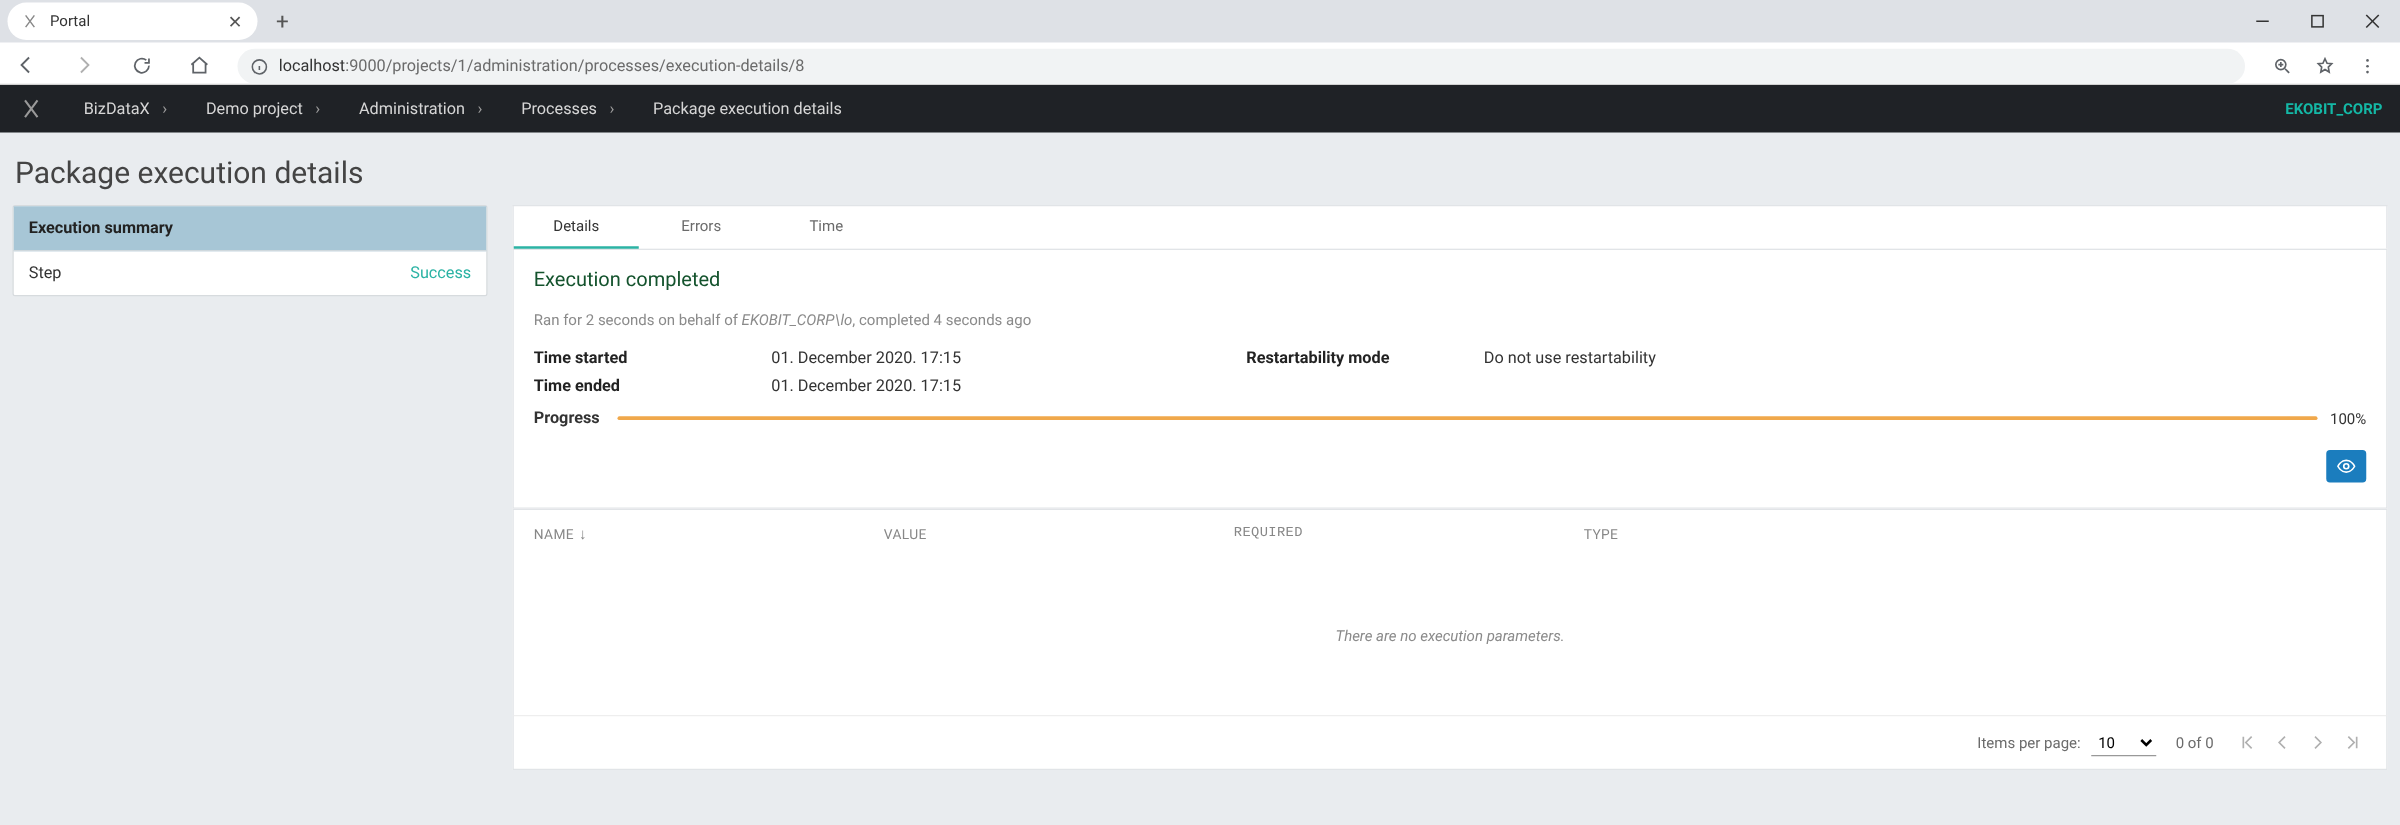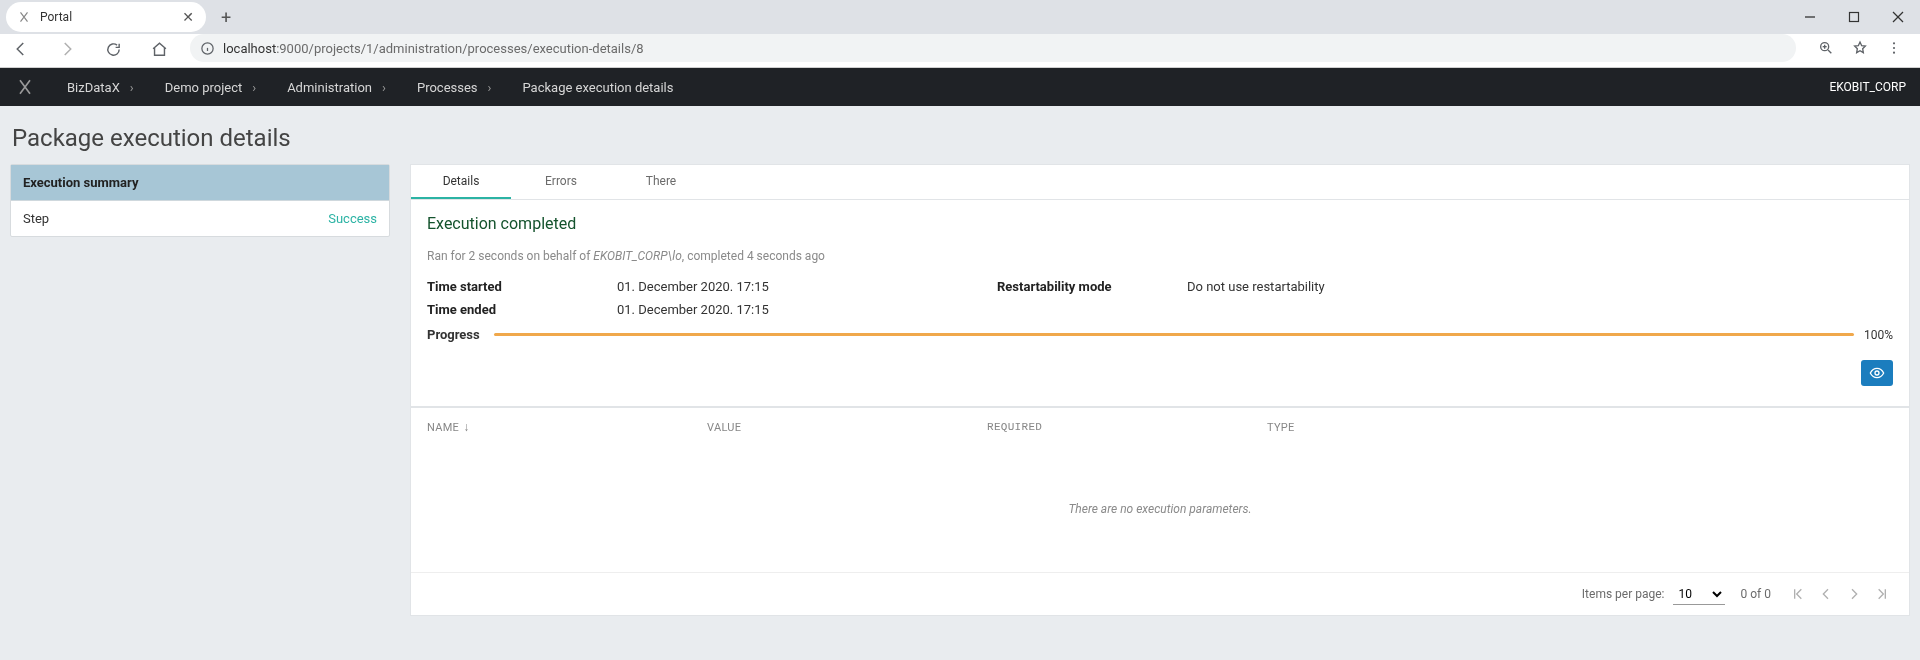--- a/index.html
+++ b/index.html
@@ -9,37 +9,37 @@
 .browser-chrome { background: #dee1e6; }
 .tabs-row { display: flex; align-items: center; height: 34px; padding-left: 6px; }
 .tab { display: flex; align-items: center; background: #fff; height: 30px; padding: 0 10px; border-top-left-radius: 8px; border-top-right-radius: 8px; min-width: 200px; gap: 8px; position: relative; border-radius: 15px; }
 .tab .tab-icon { width: 16px; height: 16px; display:flex; align-items:center; justify-content:center; color:#888; }
 .tab .tab-title { flex: 1; font-size: 12px; color: #333; }
 .tab .tab-close { width: 16px; height: 16px; display: flex; align-items: center; justify-content: center; color: #555; border-radius: 50%; cursor: pointer; font-size: 14px; }
 .new-tab-btn { width: 28px; height: 28px; display: flex; align-items: center; justify-content: center; color: #555; cursor: pointer; margin-left: 6px; font-size: 18px; }
 .window-controls { margin-left: auto; display: flex; }
 .window-controls .wc { width: 44px; height: 34px; display: flex; align-items: center; justify-content: center; color: #333; cursor: pointer; }
 
-.addr-row { display: flex; align-items: flex-start; background: #fff; height: 34px; padding: 0 6px; gap: 16px; border-bottom: 1px solid #d0d0d0; }
+.addr-row { display: flex; align-items: flex-end; background: #fff; height: 34px; padding: 0 6px; gap: 16px; border-bottom: 1px solid #d0d0d0; }
 .addr-row .nav-btn { width: 30px; height: 30px; display: flex; align-items: center; justify-content: center; color: #5f6368; cursor: pointer; border-radius: 50%; }
 .addr-row .nav-btn.disabled { color: #b0b0b0; }
 .addr-box { flex: 1; display: flex; align-items: center; background: #f1f3f4; border-radius: 14px; height: 28px; padding: 0 10px; gap: 8px; }
 .addr-box .info-icon { color: #5f6368; display:flex; }
 .addr-box .url { font-size: 13px; color: #6b6b6b; white-space: nowrap; }
 .addr-box .url .host { color: #333; }
 .addr-right { display: flex; align-items: center; gap: 6px; padding-right: 6px; }
 .addr-right .ic { width: 28px; height: 28px; display: flex; align-items: center; justify-content: center; color: #5f6368; cursor: pointer; }
 
 
 .app-header { background: #1f2226; color: #fff; height: 38px; display: flex; align-items: center; padding: 0 14px; gap: 10px; font-size: 13px; }
 .app-header .logo { width: 22px; height: 22px; display:flex; align-items:center; justify-content:center; color:#999; }
 .breadcrumb { display: flex; align-items: center; gap: 10px; }
 .breadcrumb .bc-item { color: #d6d6d6; cursor: pointer; margin-left: 21px; }
 .breadcrumb .bc-sep { color: #9a9a9a; }
-.app-header .tenant { margin-left: auto; color: #ffffff; font-size: 12px; }
+.app-header .tenant { margin-left: auto; color: #14b8a6; font-size: 12px; font-weight: bold; }
 
 
 .page { padding: 14px 10px; }
 .page-title { font-size: 24px; color: #444; font-weight: 400; margin: 4px 0 12px 2px; }
 
 .layout { display: flex; gap: 20px; align-items: flex-start; }
 
 .sidebar { width: 380px; border: 1px solid #d7dbde; border-radius: 2px; background: #fff; }
 .sidebar .sb-header { background: #a7c6d6; padding: 10px 12px; font-weight: 700; color: #222; border-bottom: 1px solid #cfd8dd; font-size: 13px; }
 .sidebar .sb-row { display: flex; padding: 10px 12px; align-items: center; font-size: 13px; }
@@ -216,21 +216,21 @@
       <div class="sb-row">
         <span class="sb-label">Step</span>
         <span class="sb-status">Success</span>
       </div>
     </div>
 
     <div class="main">
       <div class="tabs">
         <div class="dtab active">Details</div>
         <div class="dtab">Errors</div>
-        <div class="dtab">There</div>
+        <div class="dtab">Time</div>
       </div>
 
       <div class="panel">
         <div class="status-title">Execution completed</div>
         <div class="status-sub">
           <span>Ran for 2 seconds on behalf of </span><span class="ital">EKOBIT_CORP\lo</span><span>, completed 4 seconds ago</span>
         </div>
 
         <div class="kv-grid">
           <div class="k">Time started</div>

